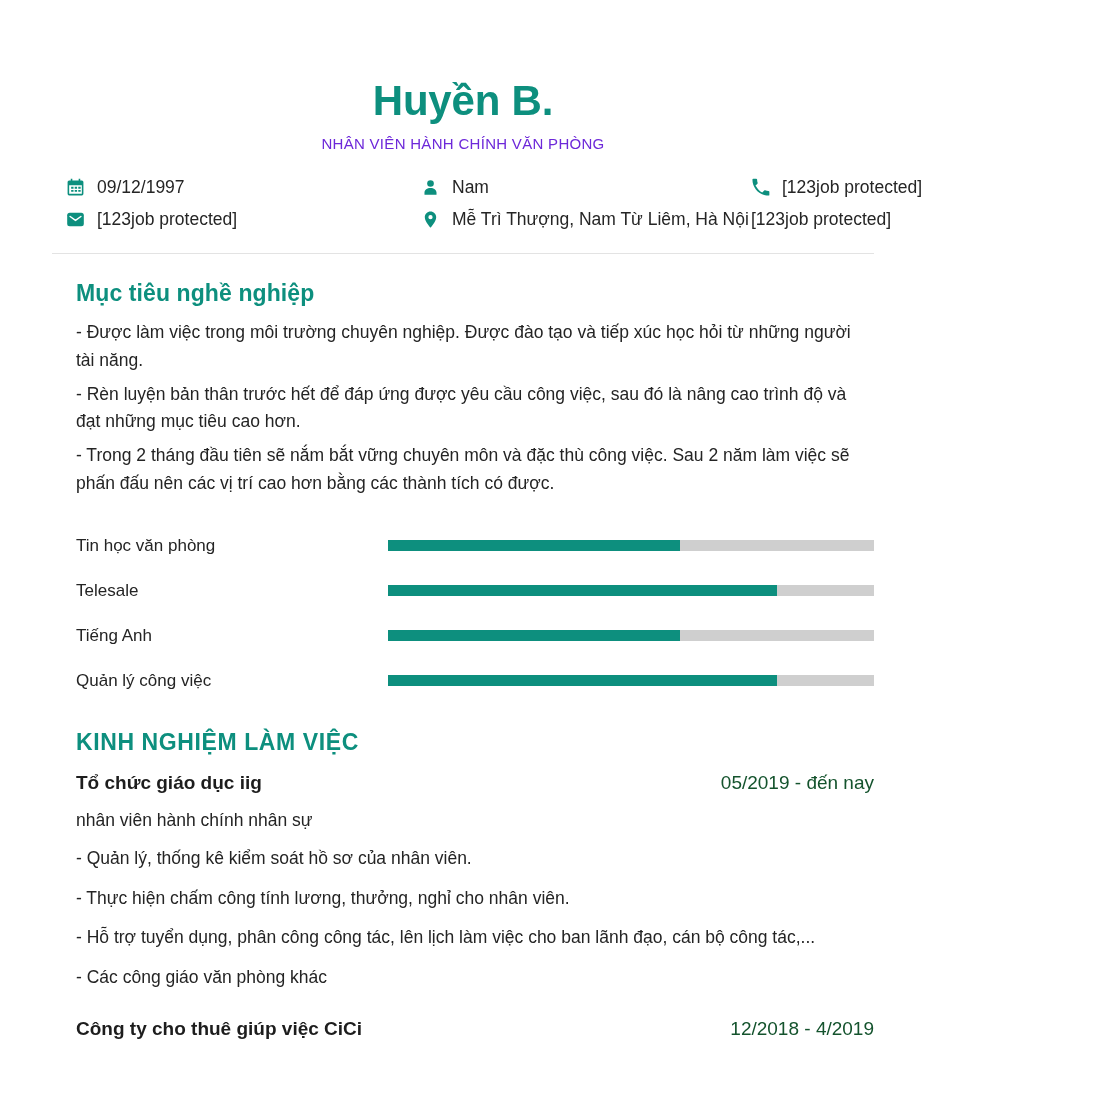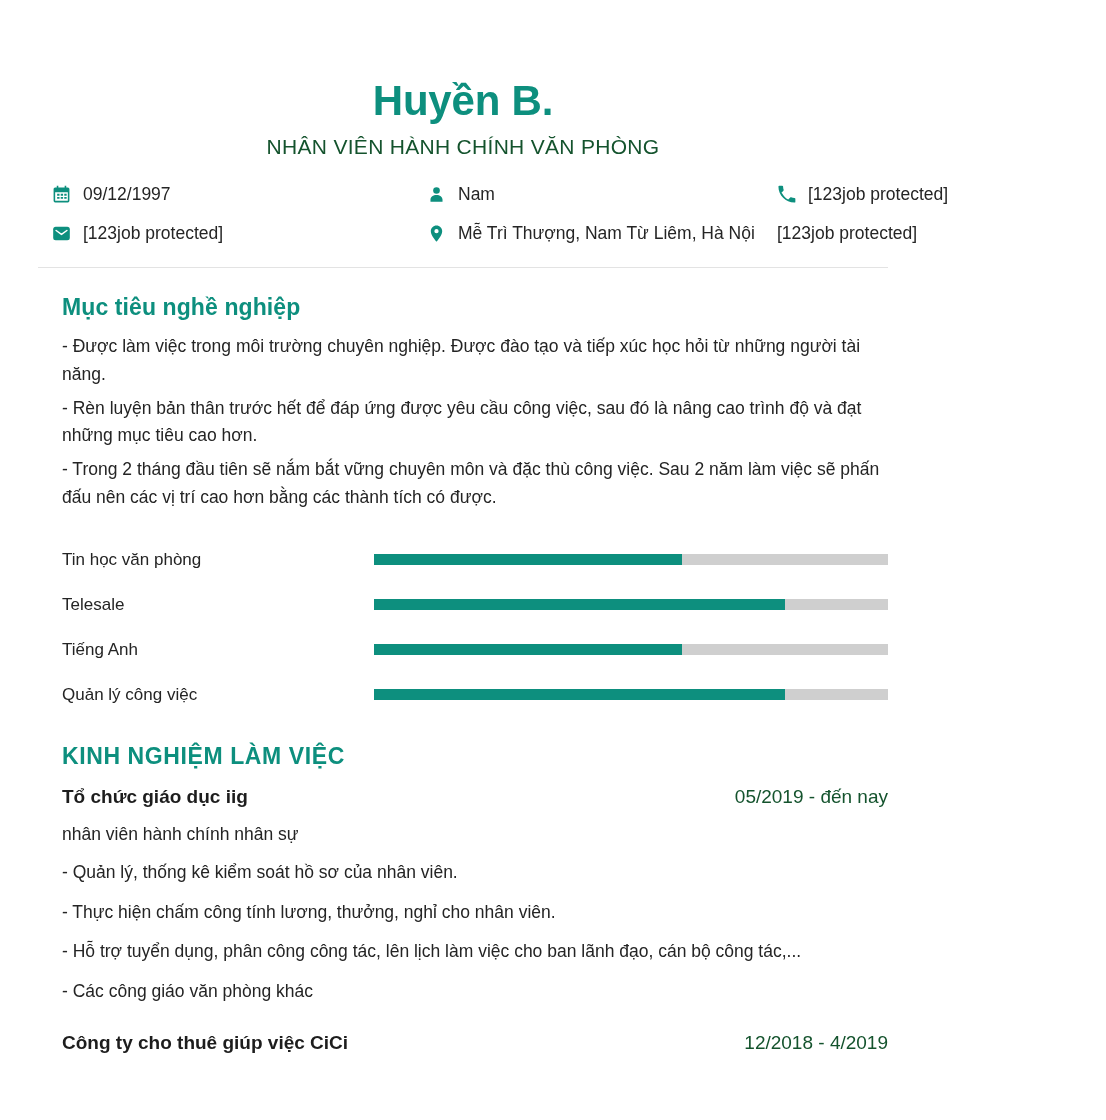--- a/index.html
+++ b/index.html
@@ -13,53 +13,52 @@
     width: 1106px;
     height: 1120px;
     font-family: "Liberation Sans", sans-serif;
     color: #222222;
     overflow: hidden;
   }
   .page {
     position: relative;
     width: 926px;
     height: 1120px;
-    padding: 0 38px;
+    padding: 0 52px;
   }
 
   
   .header {
     padding-top: 78px;
     text-align: center;
   }
   .cv-name {
     font-size: 42px;
     font-weight: bold;
     color: #0d8f7e;
     line-height: 1.08;
     letter-spacing: -0.2px;
     margin: 0;
   }
   .cv-role {
     margin: 12px 0 0 0;
-    font-size: 21px;
+    font-size: 15px;
     font-weight: normal;
-    color: #14532d;
+    color: #6d28d9;
     letter-spacing: 0.3px;
   }
 
   
   .contact {
     margin-top: 26px;
     display: grid;
     grid-template-columns: 355px 330px auto;
     row-gap: 13px;
     column-gap: 0;
     padding-left: 14px;
-    gap: 20px;
   }
   .contact-item {
     display: flex;
     align-items: center;
     gap: 12px;
     font-size: 17.5px;
     color: #252525;
     white-space: nowrap;
   }
   .contact-item .ctext { line-height: 1; }

